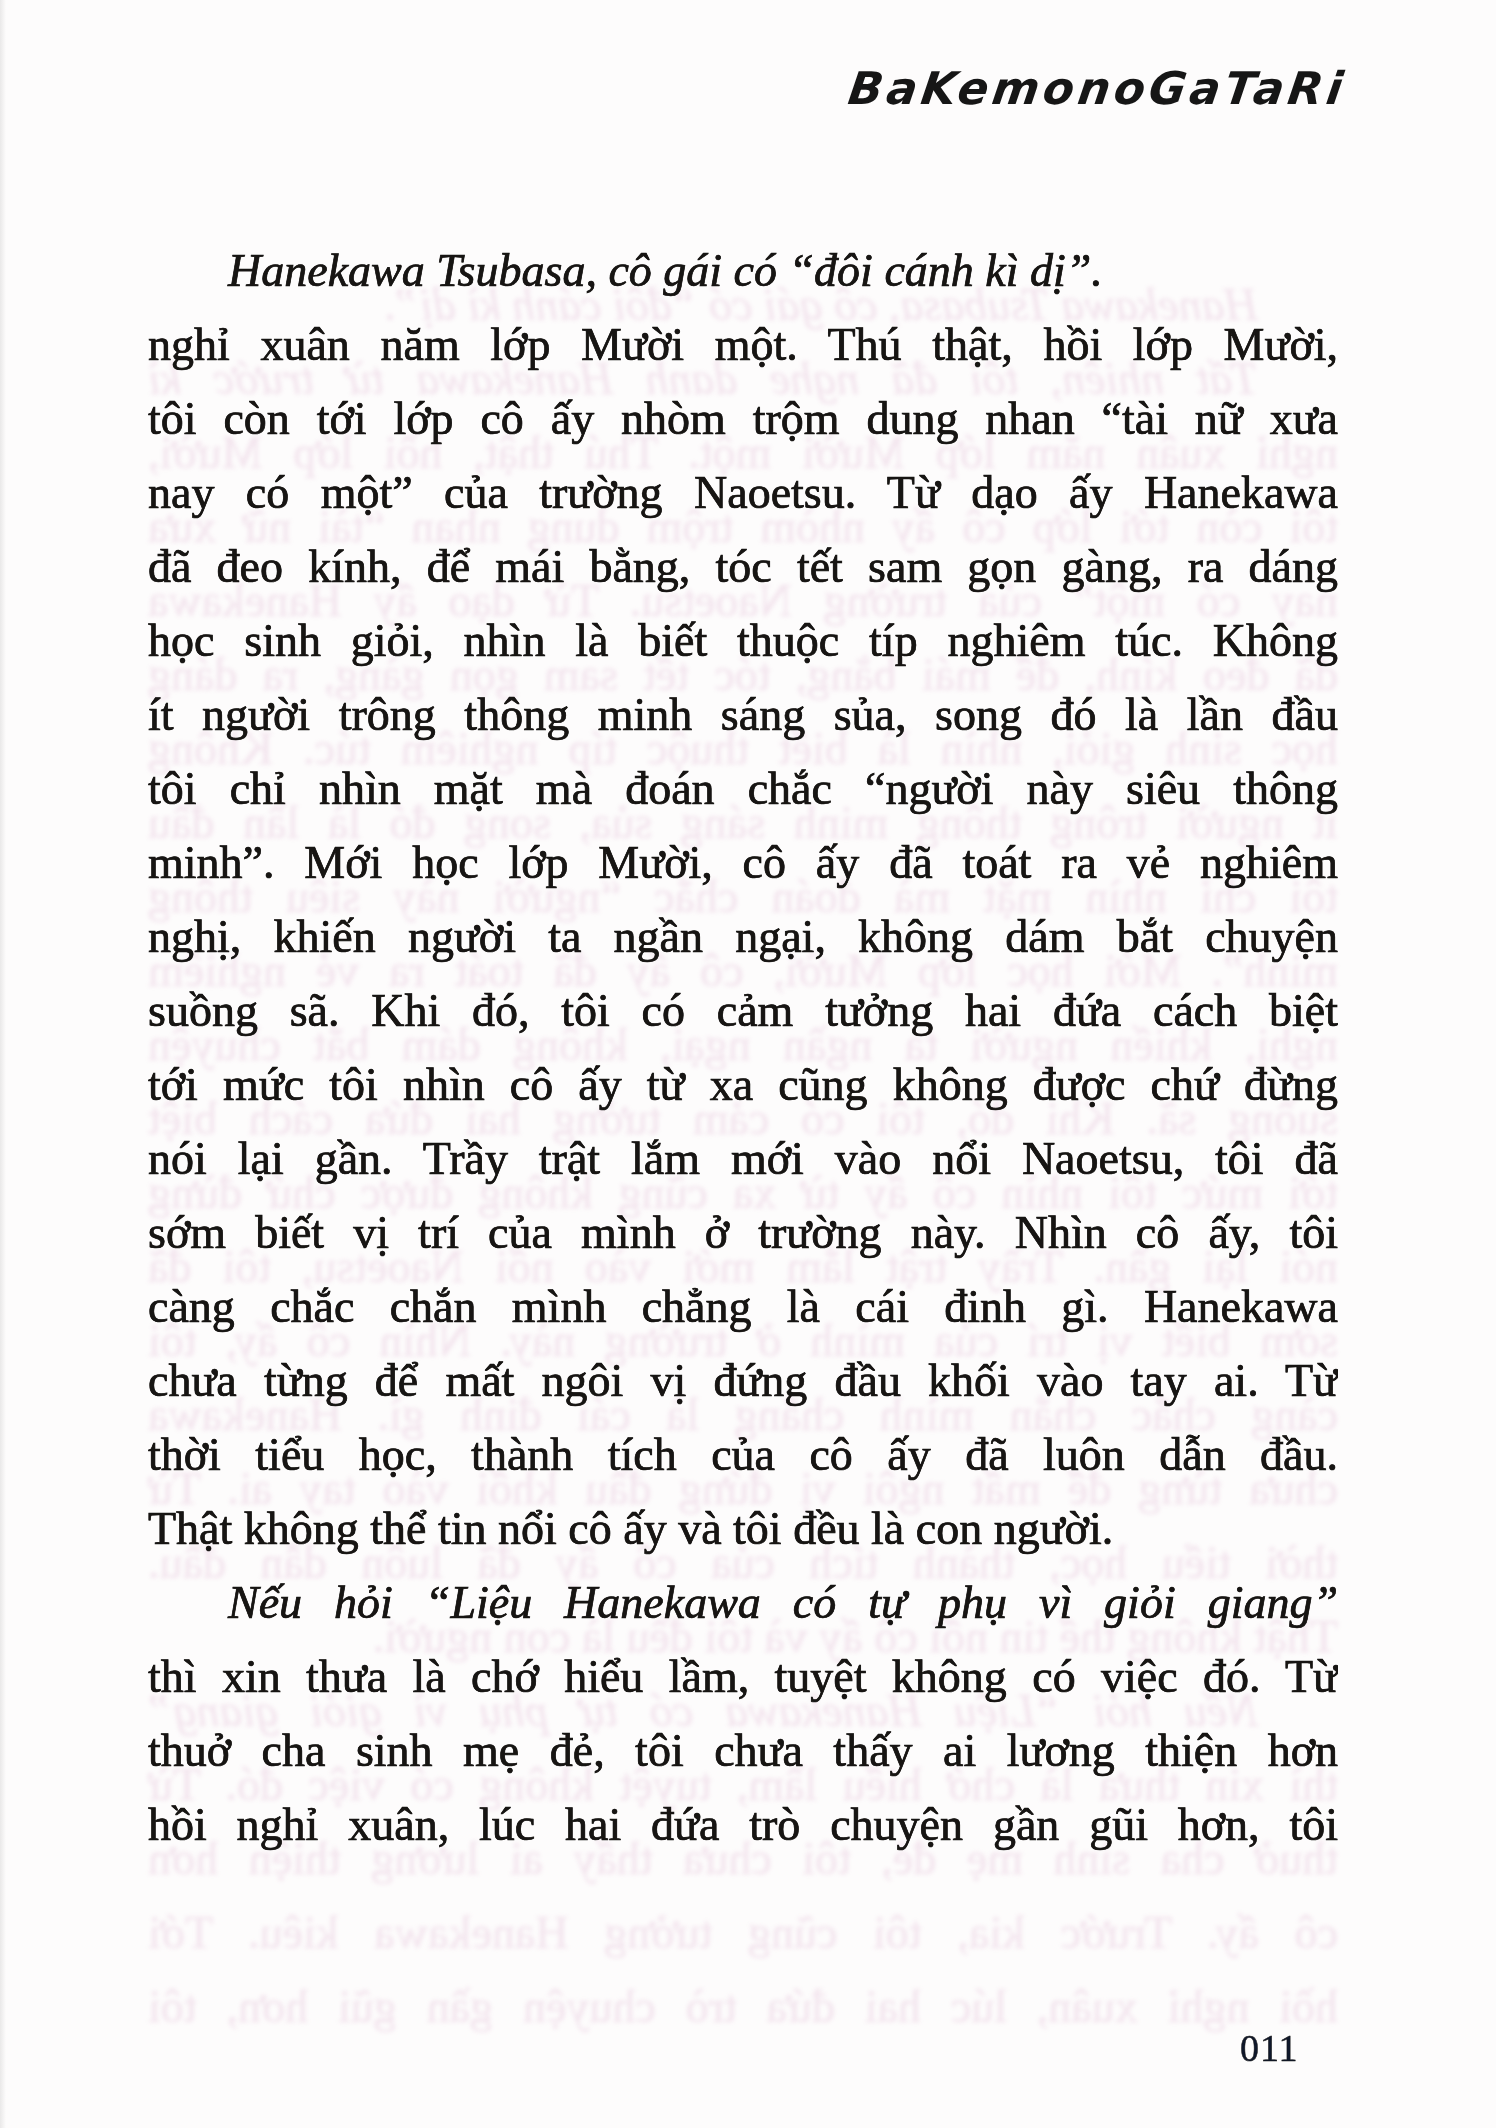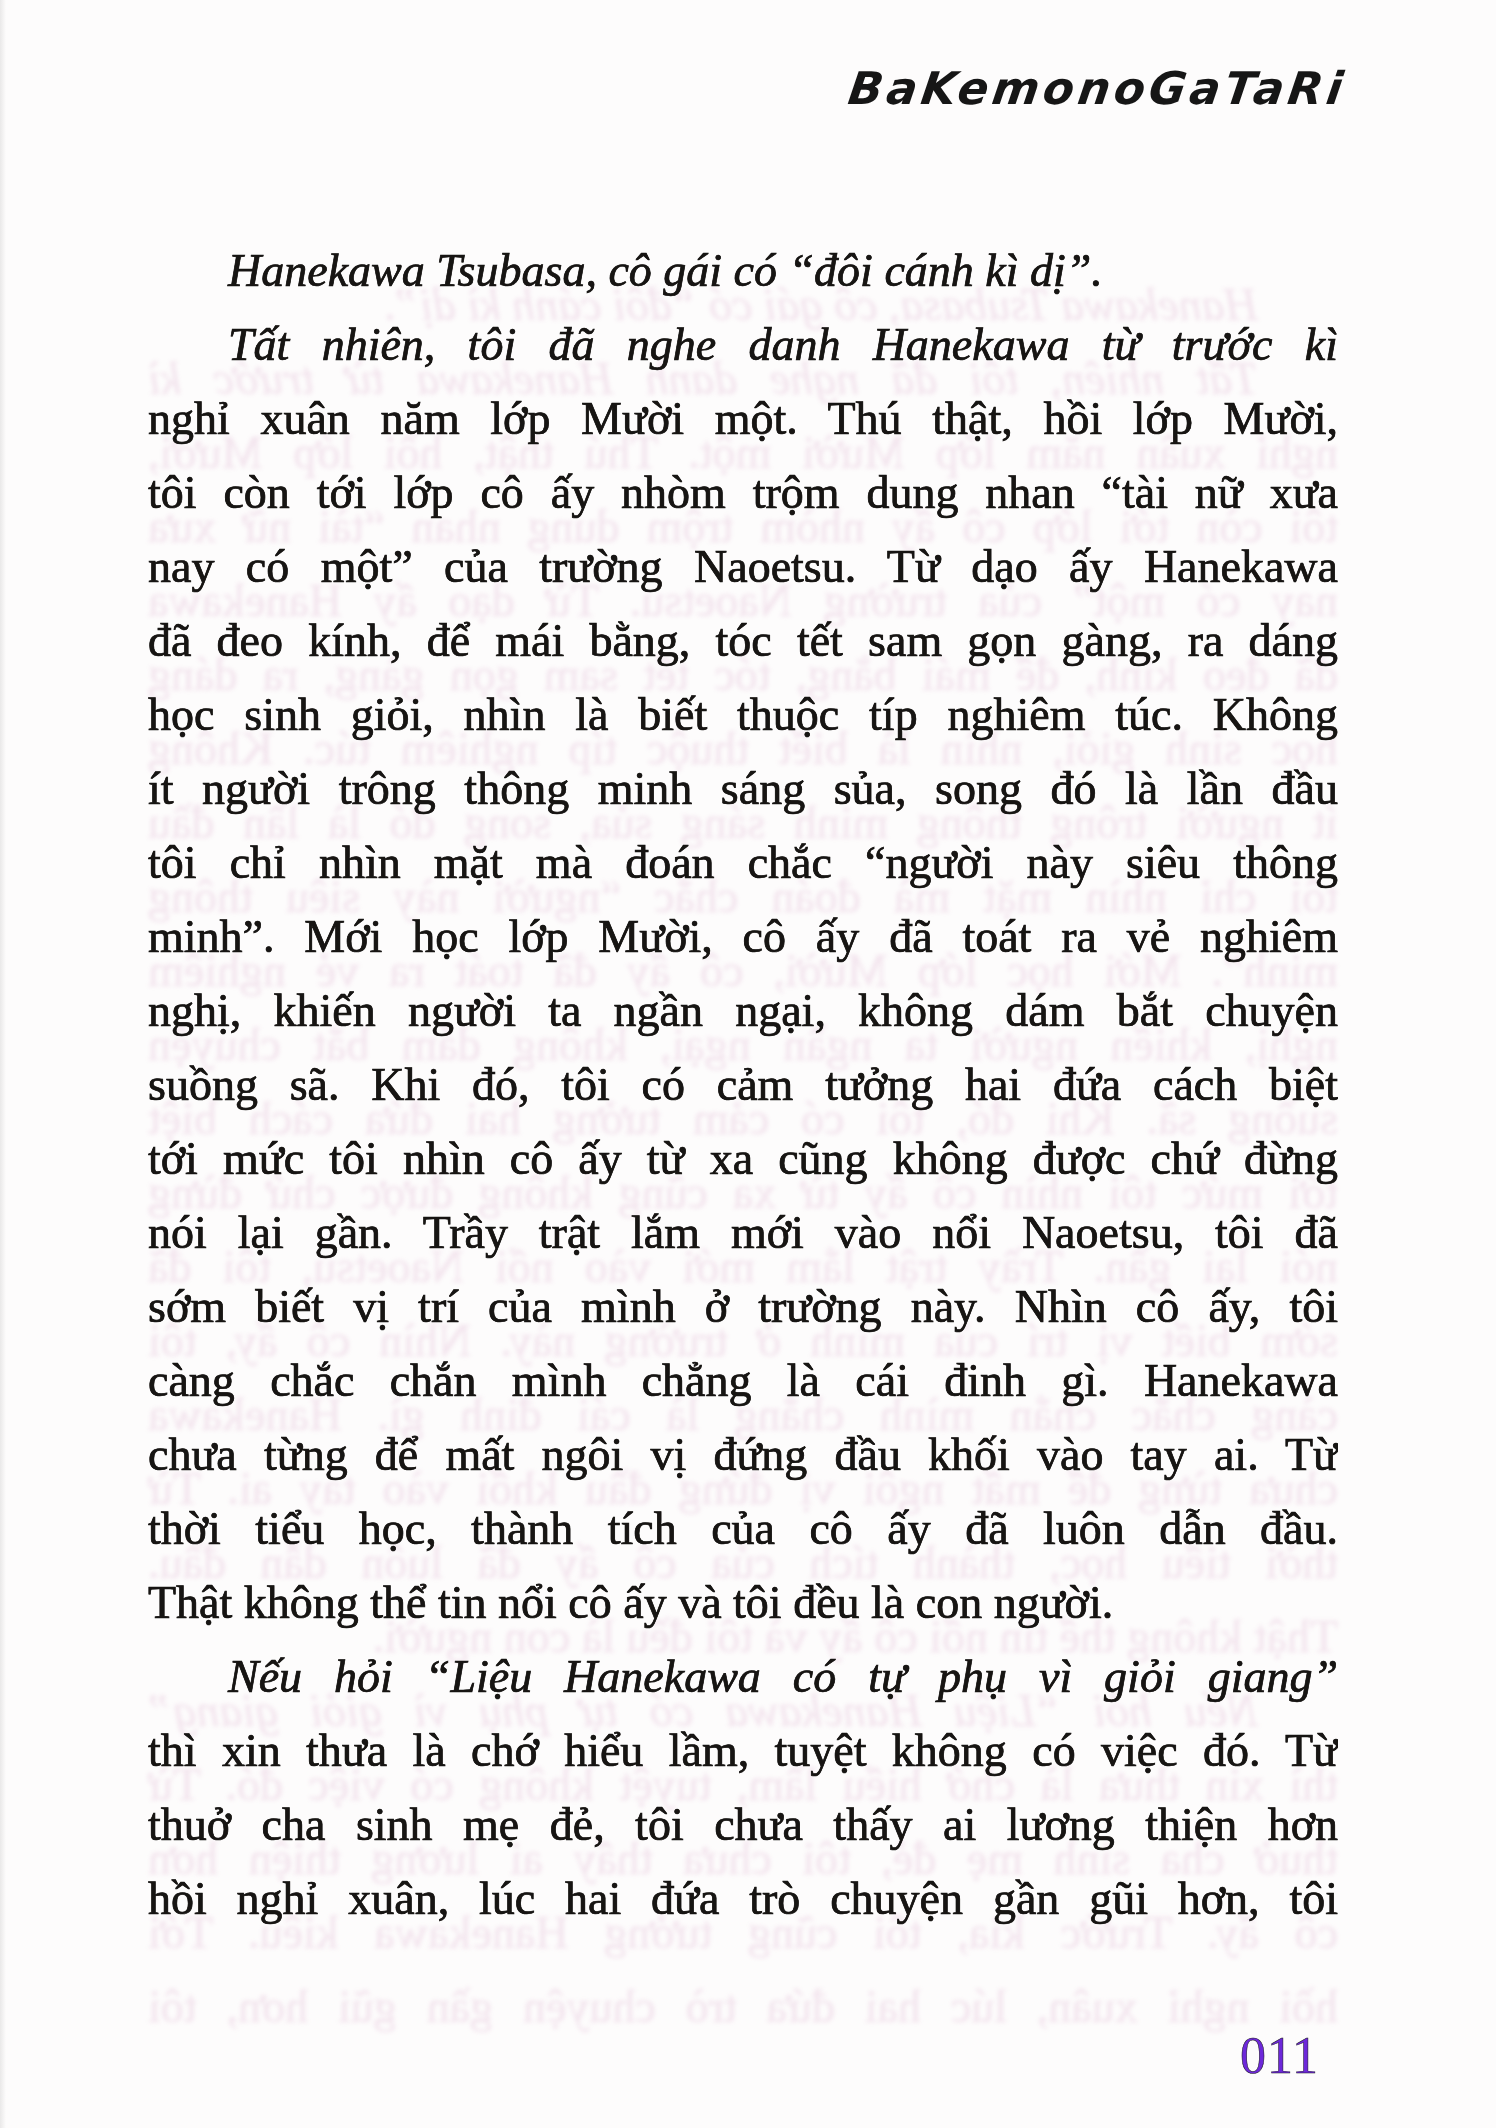--- a/index.html
+++ b/index.html
@@ -72,22 +72,22 @@
     opacity: 0.17;
     filter: blur(2.2px);
     transform: scaleX(-1);
     pointer-events: none;
     -webkit-text-stroke: 0.6px #c477ab;
   }
   .page-number {
     position: absolute;
     left: 1240px;
     top: 2026px;
-    font-size: 52px;
-    color: #6d28d9;
+    font-size: 38px;
+    color: #0f172a;
     -webkit-text-stroke: 0.5px #141414;
     letter-spacing: 1px;
   }
 </style>
 </head>
 <body>
 
 <div class="page">
   <div class="bleed">
       <div class="line indent">Hanekawa Tsubasa, cô gái có “đôi cánh kì dị”.</div>
@@ -111,21 +111,20 @@
       <div class="line">Thật không thể tin nổi cô ấy và tôi đều là con người.</div>
       <div class="line indent just">Nếu hỏi “Liệu Hanekawa có tự phụ vì giỏi giang”</div>
       <div class="line just">thì xin thưa là chớ hiểu lầm, tuyệt không có việc đó. Từ</div>
       <div class="line just">thuở cha sinh mẹ đẻ, tôi chưa thấy ai lương thiện hơn</div>
       <div class="line just">cô ấy. Trước kia, tôi cũng tưởng Hanekawa kiêu. Tới</div>
       <div class="line just">hồi nghỉ xuân, lúc hai đứa trò chuyện gần gũi hơn, tôi</div>
     </div>
   <div class="logo">BaKemonoGaTaRi</div>
   <div class="text-block">
       <div class="line indent">Hanekawa Tsubasa, cô gái có “đôi cánh kì dị”.</div>
-      <div class="line indent just">Tất nhiên, tôi đã nghe danh Hanekawa từ trước kì</div>
       <div class="line just">nghỉ xuân năm lớp Mười một. Thú thật, hồi lớp Mười,</div>
       <div class="line just">tôi còn tới lớp cô ấy nhòm trộm dung nhan “tài nữ xưa</div>
       <div class="line just">nay có một” của trường Naoetsu. Từ dạo ấy Hanekawa</div>
       <div class="line just">đã đeo kính, để mái bằng, tóc tết sam gọn gàng, ra dáng</div>
       <div class="line just">học sinh giỏi, nhìn là biết thuộc típ nghiêm túc. Không</div>
       <div class="line just">ít người trông thông minh sáng sủa, song đó là lần đầu</div>
       <div class="line just">tôi chỉ nhìn mặt mà đoán chắc “người này siêu thông</div>
       <div class="line just">minh”. Mới học lớp Mười, cô ấy đã toát ra vẻ nghiêm</div>
       <div class="line just">nghị, khiến người ta ngần ngại, không dám bắt chuyện</div>
       <div class="line just">suồng sã. Khi đó, tôi có cảm tưởng hai đứa cách biệt</div>

